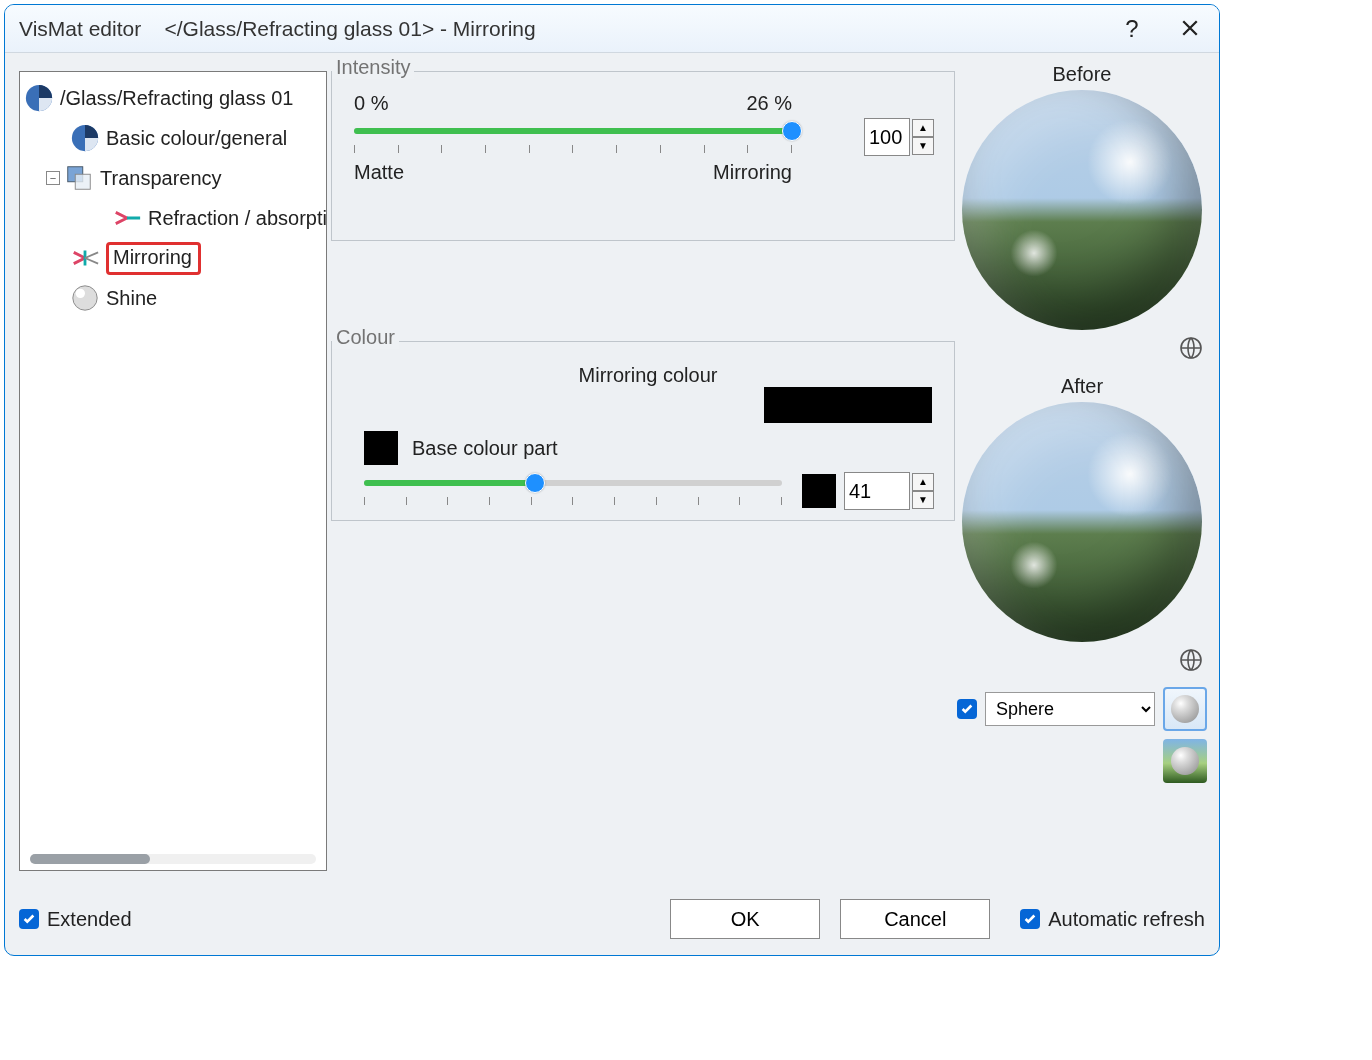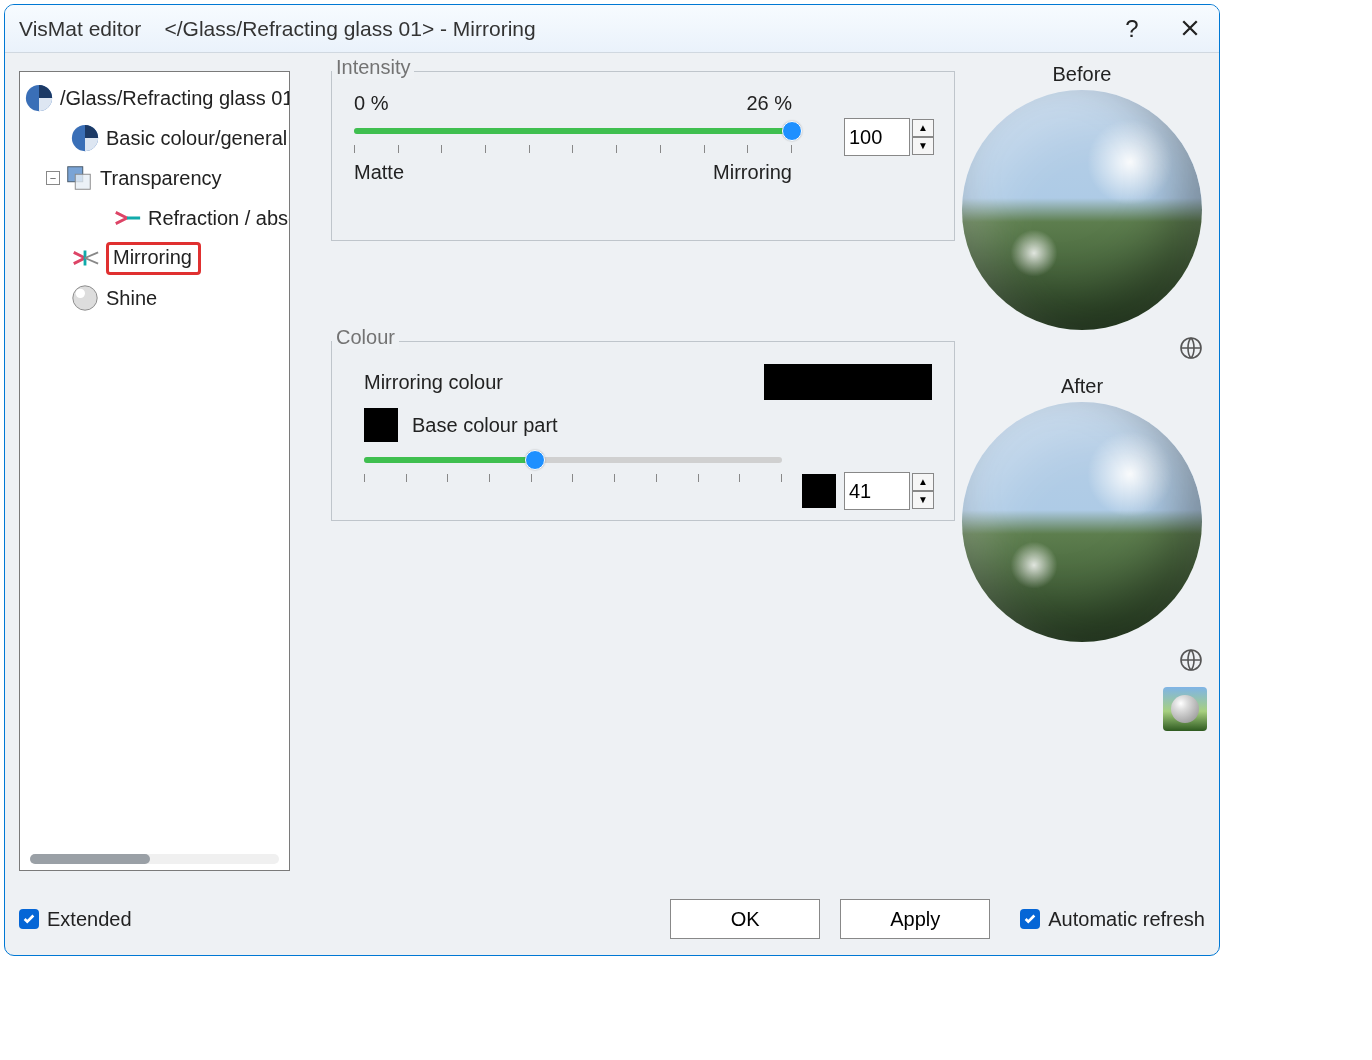--- a/index.html
+++ b/index.html
@@ -28,21 +28,21 @@
     padding: 0 14px;
   }
   .titlebar .title-left { font-size:21px; color:#333; }
   .titlebar .title-right { margin-left:auto; display:flex; gap:28px; align-items:center; }
   .titlebar .help, .titlebar .close { font-size:24px; color:#222; cursor:pointer; width:30px; text-align:center;}
   .body { position:absolute; top:48px; left:0; right:0; bottom:0; }
 
   .tree {
     position:absolute;
     left:14px; top:18px;
-    width:271px; height:800px;
+    width:308px; height:800px;
     background:#fff;
     border:1px solid #7a7a7a;
     overflow:hidden;
   }
   .tree-inner { padding:6px 0 0 4px; white-space:nowrap; }
   .tree-row { display:flex; align-items:center; height:40px; font-size:20px; color:#222; }
   .tree-row .node-icon { width:30px; height:30px; margin-right:6px; flex:0 0 auto; display:inline-flex; align-items:center; justify-content:center;}
   .tree-row .label {  }
   .highlight-box { border:3px solid #e03030; padding:1px 6px 3px 4px; border-radius:4px; }
   .expander { width:14px; height:14px; border:1px solid #888; background:#fff; display:inline-flex; align-items:center; justify-content:center; font-size:11px; line-height:1; color:#555; margin-right:4px;}
@@ -74,27 +74,27 @@
   .thumb { position:absolute; top:-7px; width:20px; height:20px; background:#1e90ff; border-radius:50%; border:1px solid #fff; box-shadow:0 0 2px rgba(0,0,0,.3);}
   .ticks { margin:2px 0 0 0; height:10px; display:flex; justify-content:space-between;}
   .ticks span{ width:1px; height:8px; background:#888; display:inline-block;}
   .slider-endlabels { display:flex; justify-content:space-between; font-size:20px; margin:6px 140px 0 0;}
 
   .value-spin {
     position:absolute; right:20px; top:46px;
     display:flex; align-items:center;
   }
   .value-spin input {
-    width:66px; height:38px; font-size:20px; padding:2px 4px;
+    width:46px; height:38px; font-size:20px; padding:2px 4px;
     border:1px solid #888; background:#fff; text-align:left;
   }
   .spin-btns { display:flex; flex-direction:column; margin-left:2px;}
   .spin-btns button{ width:22px; height:18px; border:1px solid #888; background:#f6f6f6; font-size:10px; line-height:1; padding:0; cursor:pointer;}
 
-  .colour-row1 { display:flex; align-items:center; margin:4px 0 8px 10px; }
+  .colour-row1 { display:flex; align-items:center; margin:4px 0 8px 10px;flex-direction:column; }
   .colour-row1 .txt { font-size:20px; }
   .colour-row1 .swatch-big { margin-left:auto; width:168px; height:36px; background:#000; }
 
   .colour-row2 { display:flex; align-items:center; margin:2px 0 8px 10px; }
   .colour-row2 .swatch-sm { width:34px; height:34px; background:#000; margin-right:14px;}
   .colour-row2 .txt { font-size:20px; }
 
   .slider2-wrap { position:relative; margin:0 150px 0 10px; }
   .value-spin2 { position:absolute; right:20px; bottom:10px; display:flex; align-items:center;margin-top:44px; }
   .value-spin2 .mini-swatch { width:34px; height:34px; background:#000; margin-right:8px;}
@@ -317,38 +317,51 @@
           </svg>
       </div>
       <div class="prev-label">After</div>
       <div class="sphere"></div>
       <div class="globe-icon">
         <svg viewBox="0 0 24 24">
             <circle cx="12" cy="12" r="10"></circle>
             <path d="M2 12h20M12 2c4 4 4 16 0 20M12 2c-4 4-4 16 0 20"></path>
           </svg>
       </div>
+      <div class="shape-row">
+        <span class="chk">
+            <svg viewBox="0 0 16 16">
+              <path d="M3 8l3 3 7-7"></path>
+            </svg>
+          </span>
+        <select class="shape-sel">
+          <option>Sphere</option>
+        </select>
+        <div class="shape-preview">
+            <div class="ball"></div>
+          </div>
+      </div>
       <div class="bg-preview">
         <div class="sky"></div>
           <div class="ball"></div>
       </div>
     </div>
 
     <div class="footer">
       <div class="left">
         <span class="chk">
             <svg viewBox="0 0 16 16">
               <path d="M3 8l3 3 7-7"></path>
             </svg>
           </span>
         <span>Extended</span>
       </div>
       <div class="btns">
         <button class="action">OK</button>
-        <button class="action">Apply</button>
+        <button class="action">Cancel</button>
       </div>
       <div class="right">
         <span class="chk">
             <svg viewBox="0 0 16 16">
               <path d="M3 8l3 3 7-7"></path>
             </svg>
           </span>
         <span>Automatic refresh</span>
       </div>
     </div>

